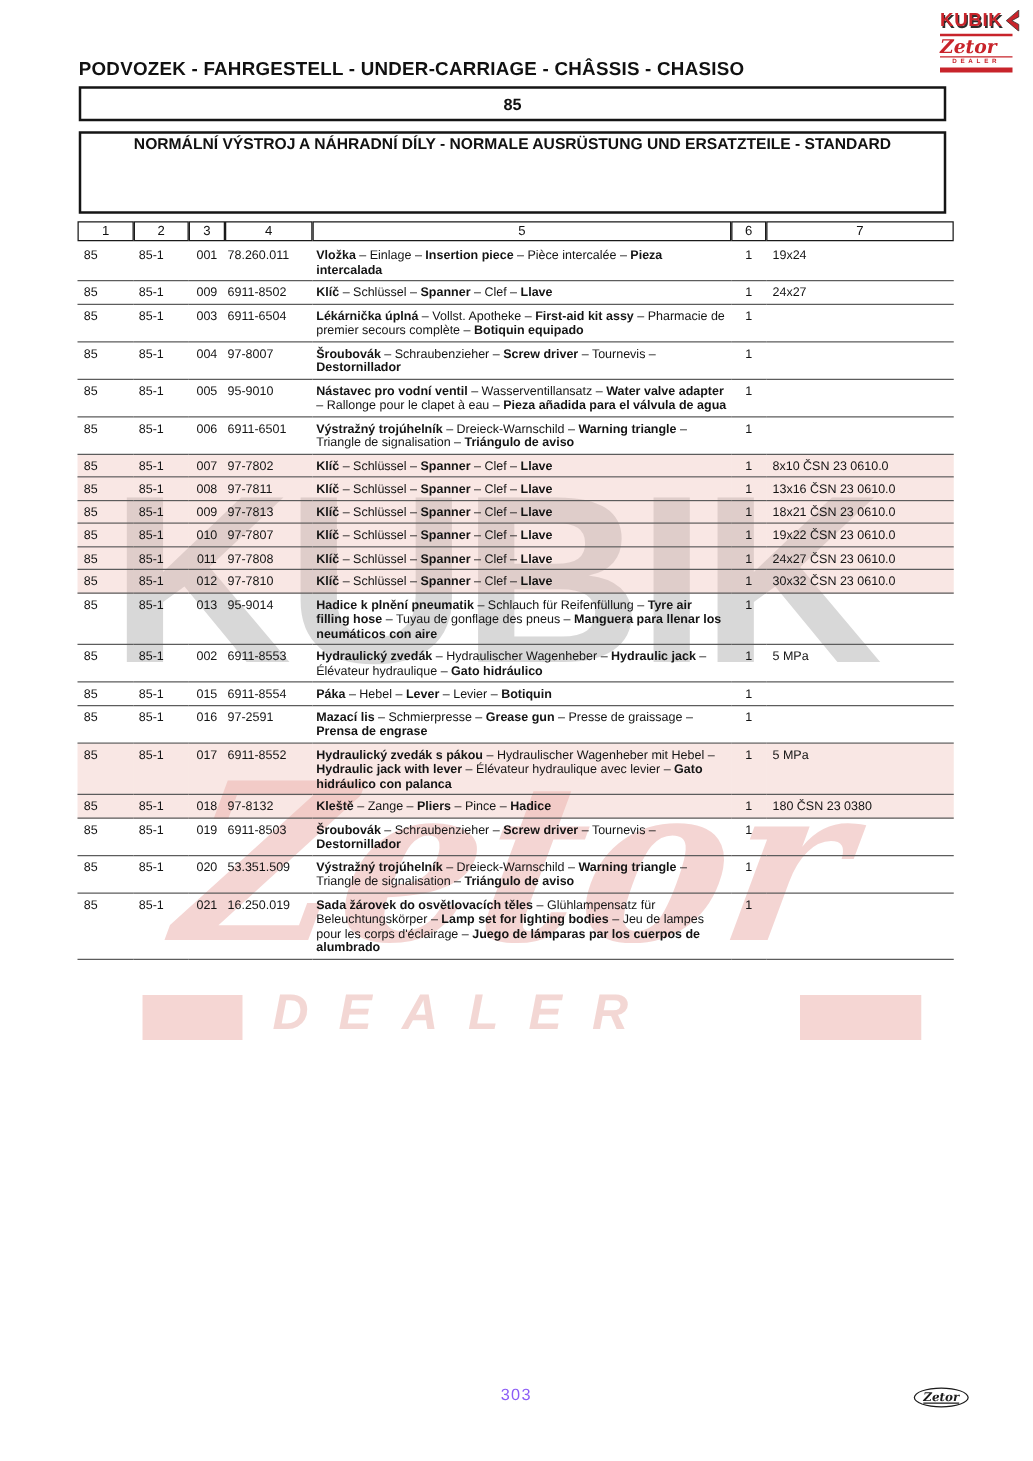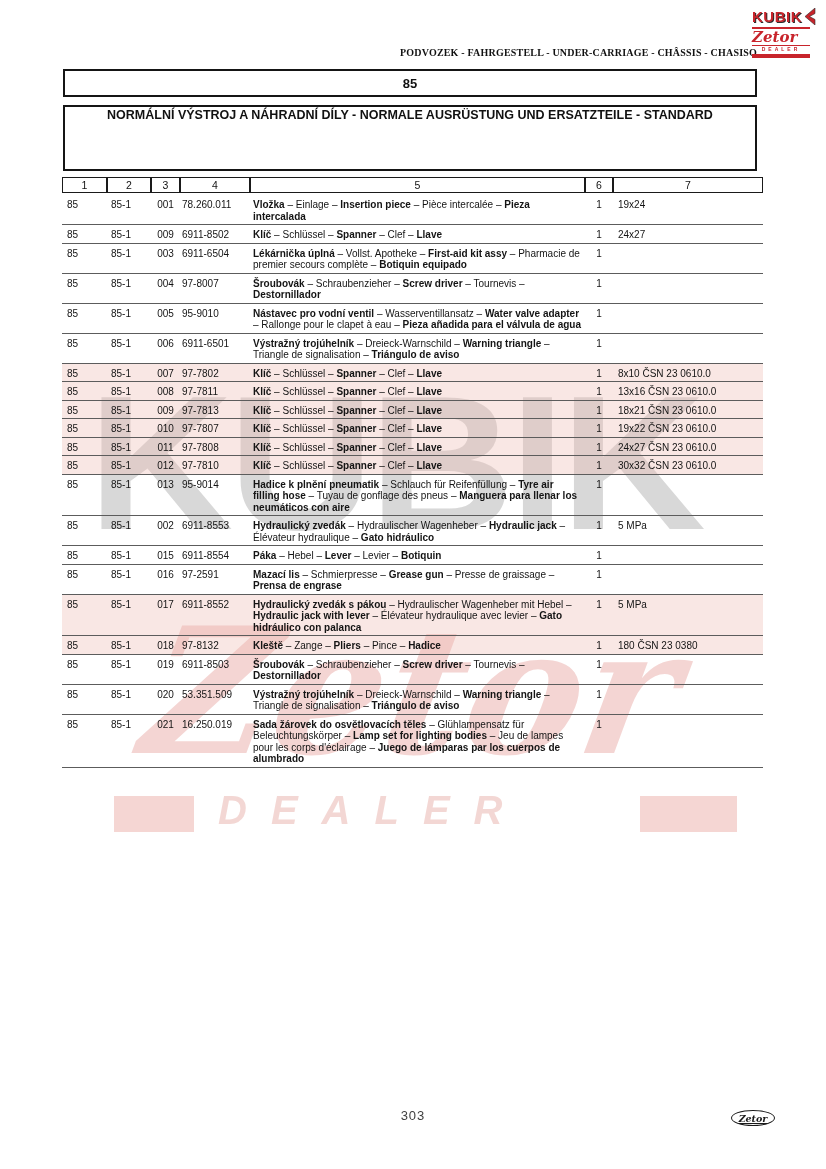--- a/index.html
+++ b/index.html
@@ -20,22 +20,22 @@
     color:#c8242b;font-size:15px;line-height:15px;display:block;
     border-bottom:1px solid #c8242b;
   }
   .zetor-mini .dealer-word{
     display:block;color:#c8242b;font-size:5px;letter-spacing:3px;
     text-align:center;line-height:7px;font-weight:bold;
   }
   .zetor-mini .red-bar{height:4px;background:#c8242b;margin-top:1px;}
   
   .page-title{
-    position:absolute;top:47px;left:63px;width:694px;text-align:right;
-    font-weight:bold;font-size:10px;letter-spacing:.2px;z-index:4;font-family:Liberation Serif, serif;
+    position:absolute;top:47px;left:63px;width:694px;text-align:left;
+    font-weight:bold;font-size:15px;letter-spacing:.2px;z-index:4;
   }
   .section-box{
     position:absolute;top:69px;left:63px;width:690px;height:24px;
     border:2px solid #151515;display:flex;align-items:center;justify-content:center;
     font-weight:bold;font-size:13px;z-index:4;background:transparent;
   }
   .subtitle-box{
     position:absolute;top:105px;left:63px;width:690px;height:62px;
     border:2px solid #151515;display:flex;flex-direction:column;
     text-align:center;font-weight:bold;font-size:12.5px;line-height:16.5px;z-index:4;
@@ -80,21 +80,21 @@
   td.c2{padding-left:4px !important;}
   td.c3{text-align:center;}
   td.c4{padding-left:2px !important;}
   td.c6{text-align:center;}
   td.c7{padding-left:5px !important;margin-top:24px;}
   tr.hl td{background:rgba(238,186,177,0.35);}
   .b{font-weight:bold;}
   
   .page-number{
     position:absolute;top:1108px;left:0;width:826px;text-align:center;
-    font-size:13px;letter-spacing:1px;color:#404040;z-index:4;
+    font-size:13px;letter-spacing:1px;color:#8b5cf6;z-index:4;
   }
   .footer-logo{
     position:absolute;top:1110px;left:731px;width:42px;height:14px;
     border:1.5px solid #1a1a1a;border-radius:50%;
     display:flex;align-items:center;justify-content:center;z-index:4;
     font-family:"DejaVu Serif",serif;font-style:italic;font-weight:bold;
     font-size:9.5px;color:#1a1a1a;text-decoration:underline;background:#fff;
   }
 </style>
 </head>

